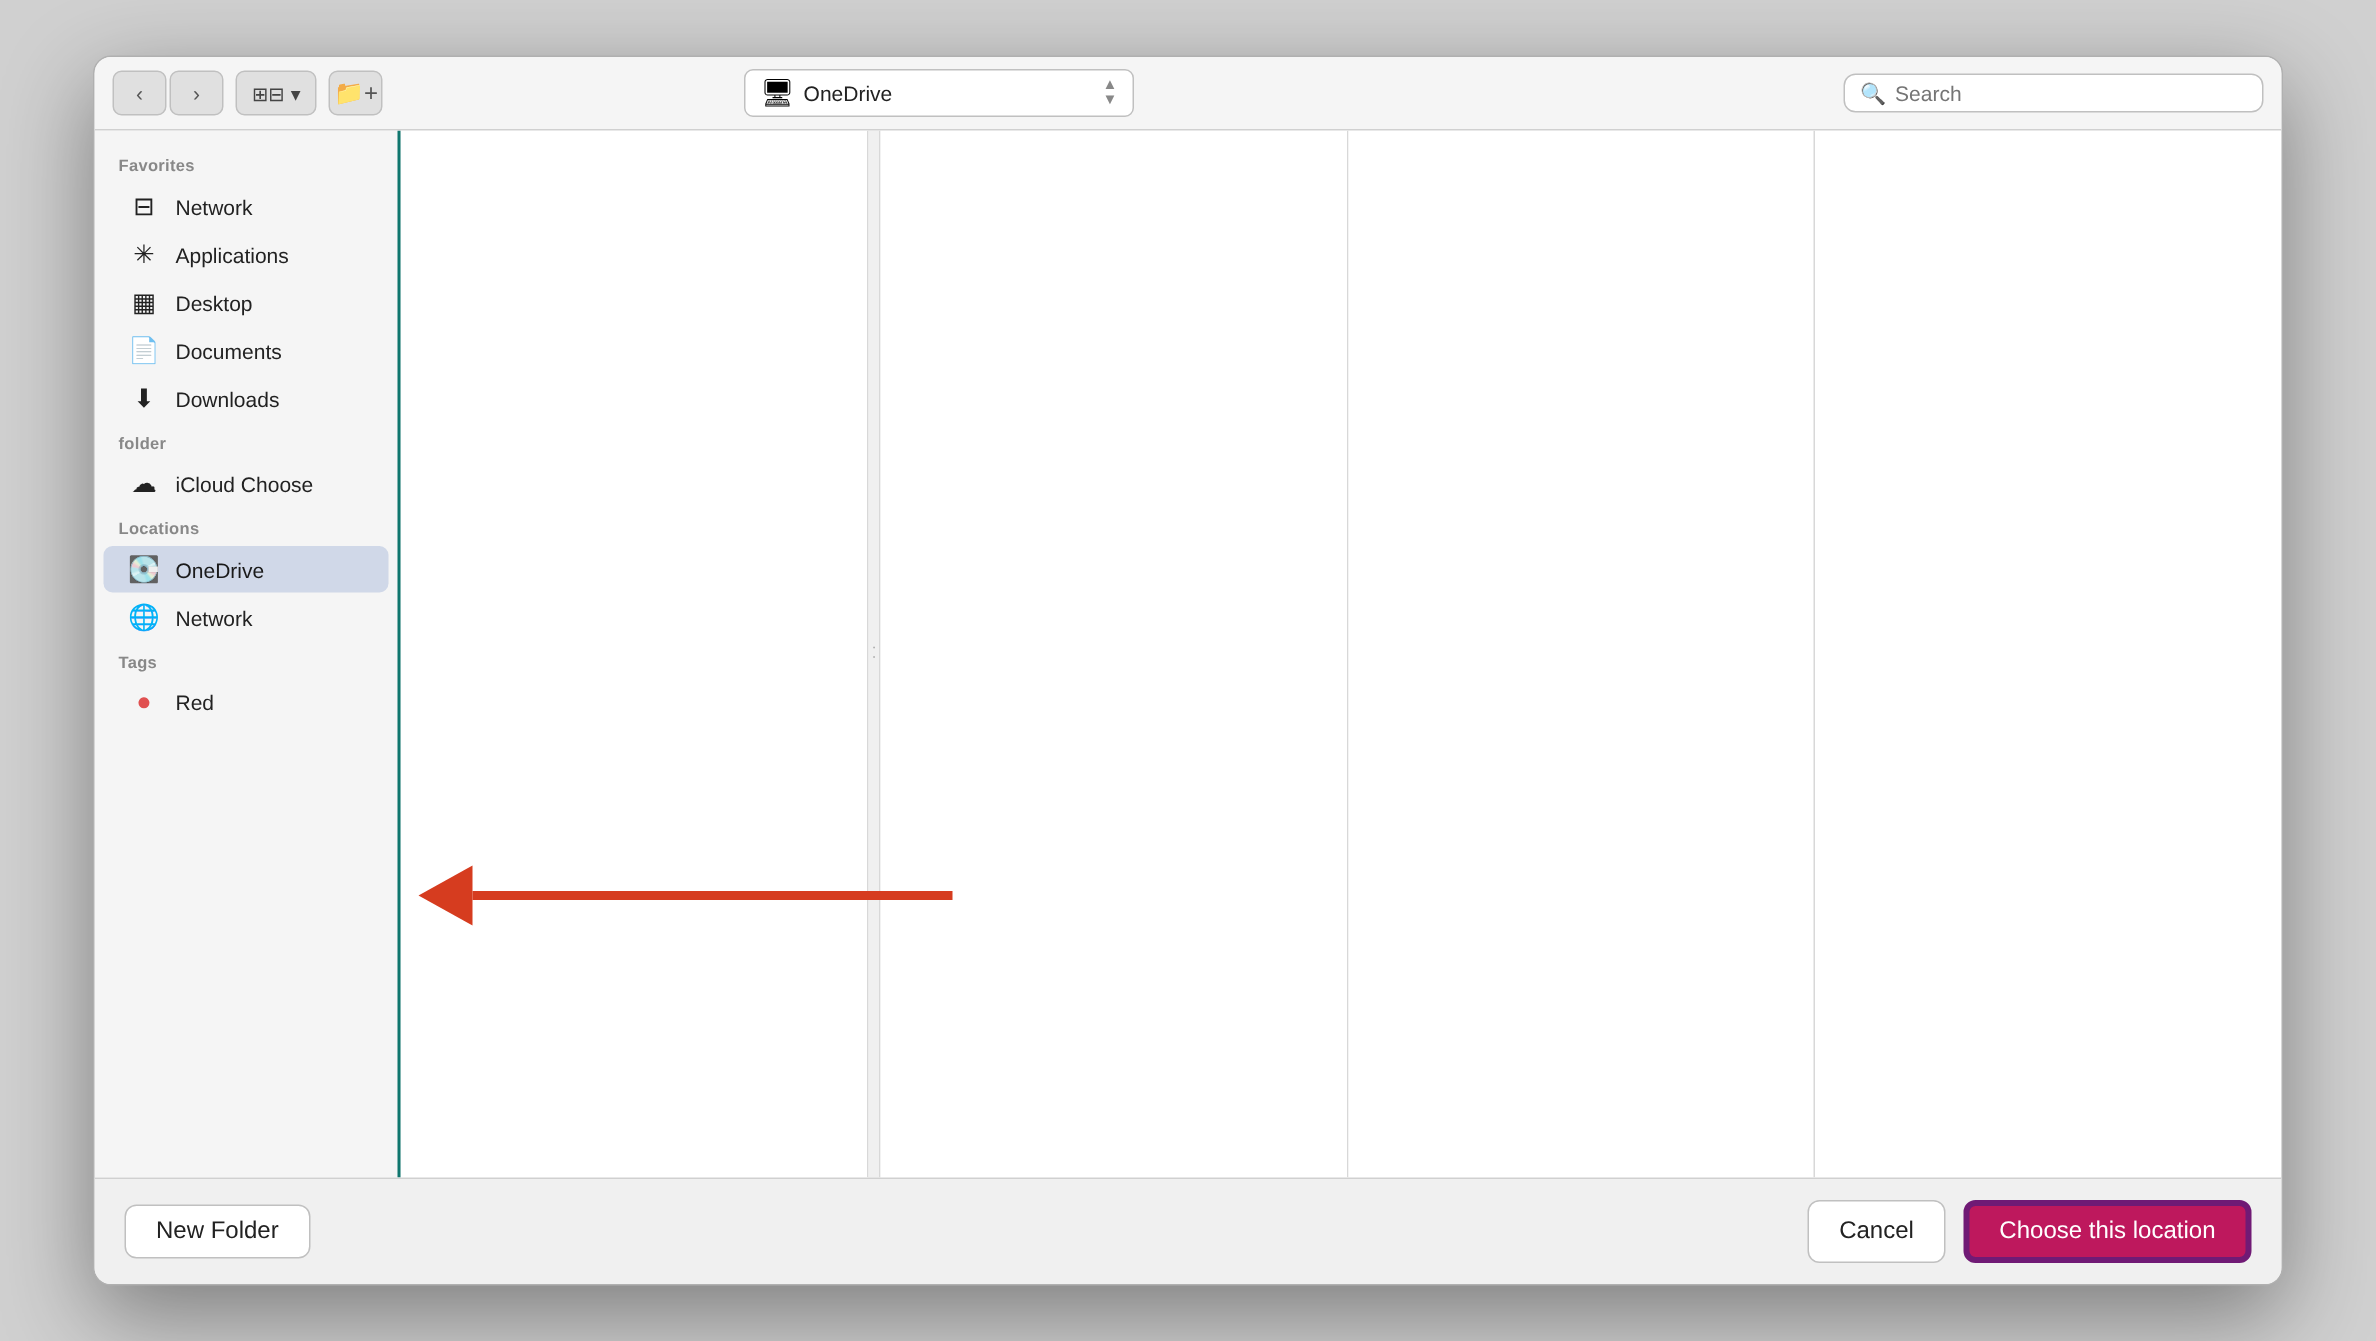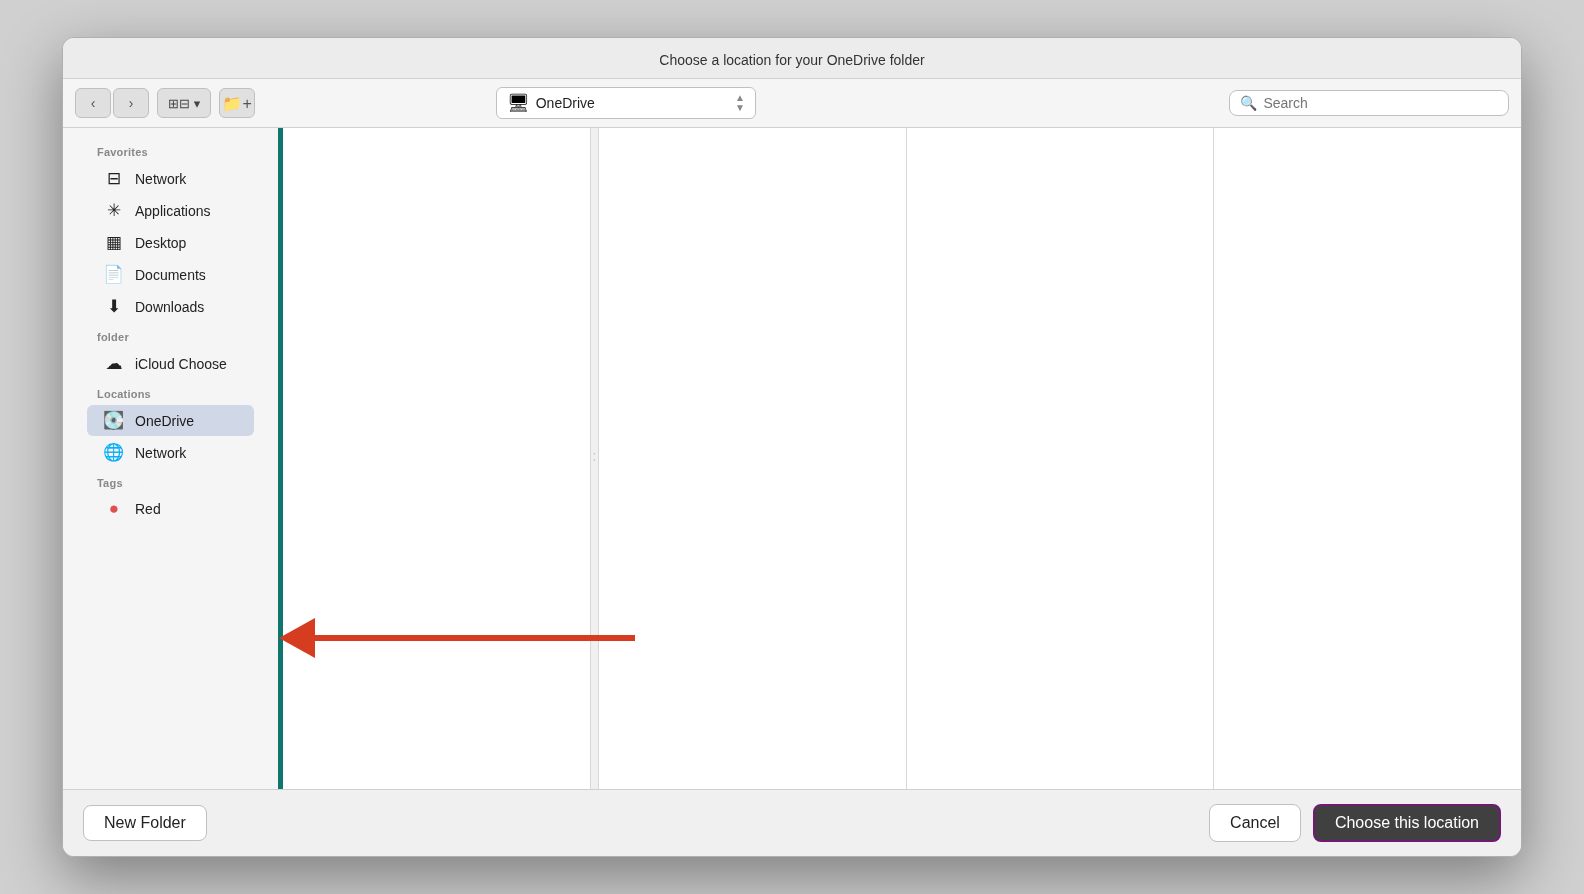--- a/index.html
+++ b/index.html
@@ -138,26 +138,26 @@
       font-size: 14px;
       color: #404040;
       width: 100%;
     }
     .content-area {
       display: flex;
       flex: 1;
       overflow: hidden;
     }
     .sidebar {
-      width: 220px;
+      width: 204px;
       background: #f5f5f5;
-      border-right: 5px solid #0f766e;
+      border-right: 2px solid #0f766e;
       overflow-y: auto;
       flex-shrink: 0;
-      padding: 10px 18px;
+      padding: 10px 0;
       position: relative;
     }
     .section-header {
       font-size: 11px;
       font-weight: 700;
       color: #888;
       padding: 8px 16px 4px;
       letter-spacing: 0.02em;
     }
     .sidebar-item {
@@ -227,23 +227,23 @@
     }
     .btn-new-folder {
       background: white;
       color: #222;
     }
     .btn-cancel {
       background: white;
       color: #222;
     }
     .btn-choose {
-      background: #404040;
+      background: #be185d;
       color: white;
-      border: 2px solid #701a75;
+      border: 4px solid #701a75;
     }
     .arrow-annotation {
       position: absolute;
       left: 218px;
       top: 490px;
       display: flex;
       align-items: center;
       pointer-events: none;
     }
     .arrow-line {
@@ -264,23 +264,20 @@
       flex: 1;
       display: flex;
       overflow: hidden;
     }
   </style>
 </head>
 <body>
 
 <div class="dialog">
 
-  <div class="title-bar">
-    <span>Choose a location for your OneDrive folder</span>
-  </div>
 
   <div class="toolbar">
     <div class="toolbar-nav">
       <button class="nav-btn">‹</button>
       <button class="nav-btn">›</button>
     </div>
     <button class="view-btn">
       <span>⊞⊟</span>
       <span>▾</span>
     </button>

